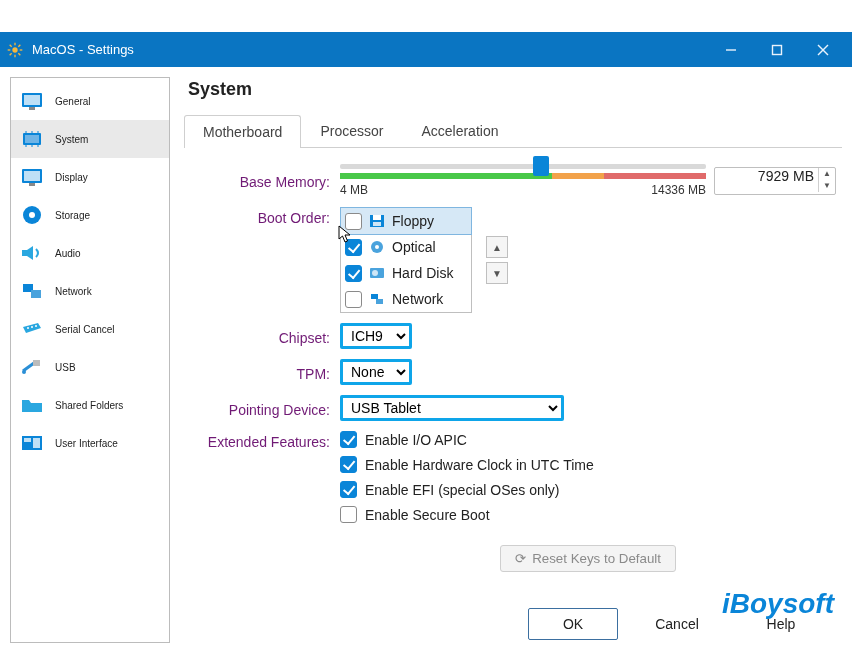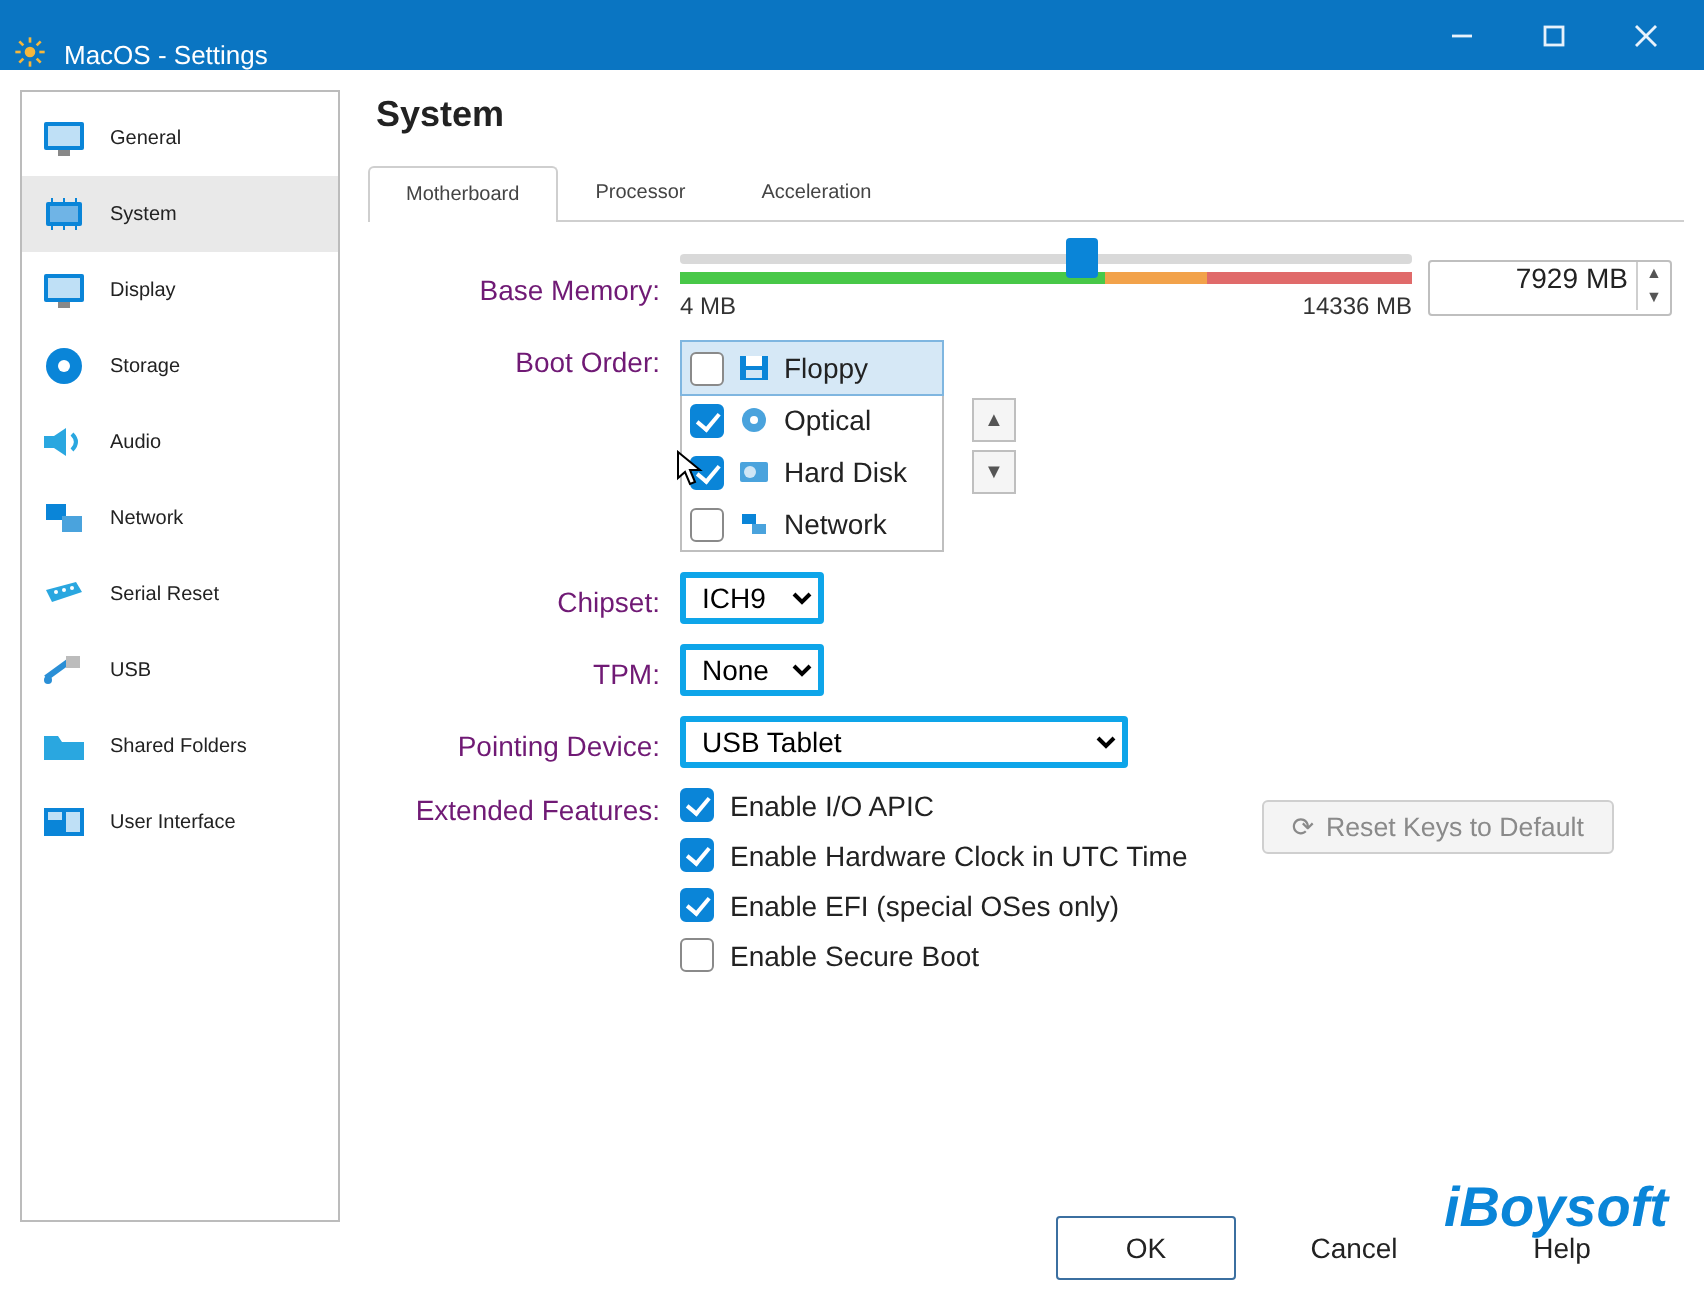--- a/index.html
+++ b/index.html
@@ -1,35 +1,35 @@
 <!DOCTYPE html>
 <html><head>
 <meta charset="utf-8">
 <style>
   html,body{margin:0;padding:0;font-family:"Segoe UI",Tahoma,sans-serif;font-size:14px;color:#222;background:#fff;}
   .window{width:852px;height:646px;background:#fff;position:relative;overflow:hidden;}
   
-  .titlebar{height:35px;background:linear-gradient(#0a75c2,#0a75c2);color:#fff;display:flex;align-items:flex-end;padding:0 6px;}
+  .titlebar{height:35px;background:linear-gradient(#0a75c2,#0a75c2);color:#fff;display:flex;align-items:center;padding:0 6px;margin-top:32px;}
   .titlebar .gear{width:18px;height:18px;margin-right:8px;display:flex;align-items:center;justify-content:center;}
   .titlebar .title{flex:1;font-size:13px;}
   .titlebar .winbtn{width:46px;height:35px;display:flex;align-items:center;justify-content:center;color:#e8f2fb;}
   .titlebar .winbtn svg{stroke:#e8f2fb;}
   
   .body{display:flex;height:calc(100% - 35px - 45px);padding:10px 10px 0 10px;gap:14px;}
   
   .sidebar{width:158px;border:1px solid #bcbcbc;background:#fff;padding:4px 0;}
   .sb-item{display:flex;align-items:center;gap:10px;height:38px;padding:0 8px;cursor:default;}
   .sb-item.selected{background:#e9e9e9;}
   .sb-icon{width:26px;height:22px;display:flex;align-items:center;justify-content:center;}
   .sb-label{font-size:10px;color:#222;}
   
   .main{flex:1;display:flex;flex-direction:column;}
   .page-title{font-weight:700;font-size:18px;margin:2px 0 14px 4px;}
   .tabs{display:flex;border-bottom:1px solid #cfcfcf;}
-  .tab{padding:8px 18px;font-size:10px;color:#444;border:1px solid transparent;border-bottom:none;cursor:default;}
+  .tab{padding:8px 18px;font-size:14px;color:#444;border:1px solid transparent;border-bottom:none;cursor:default;}
   .tab.active{border-color:#cfcfcf;border-radius:3px 3px 0 0;background:#fff;position:relative;top:1px;}
   .form{padding:16px 6px 0 6px;}
   .row{display:flex;align-items:center;margin-bottom:10px;}
   .row.top{align-items:flex-start;}
   .lbl{width:140px;text-align:right;padding-right:10px;color:#701a75;padding-top:3px;}
   .ctrl{flex:1;display:flex;align-items:center;gap:8px;}
   
   .slider-wrap{flex:1;position:relative;}
   .slider-track{height:5px;background:#d9d9d9;border-radius:2px;position:relative;}
   .slider-thumb{width:16px;height:20px;background:#0a85d8;border-radius:2px;position:absolute;top:-8px;transform:translateX(-50%);}
@@ -173,21 +173,21 @@
         </div>
         <div class="sb-item">
           <span class="sb-icon">
             <svg width="24" height="20">
               <path d="M3 8 L18 4 L21 9 L6 14 Z" fill="#2aa7e0"></path>
               <circle cx="8" cy="9" r="1" fill="#fff"></circle>
               <circle cx="12" cy="8" r="1" fill="#fff"></circle>
               <circle cx="16" cy="7" r="1" fill="#fff"></circle>
             </svg>
           </span>
-          <span class="sb-label">Serial Reset</span>
+          <span class="sb-label">Serial Cancel</span>
         </div>
         <div class="sb-item">
           <span class="sb-icon">
             <svg width="24" height="20">
               <path d="M3 14 L14 6" stroke="#2a8fd6" stroke-width="3"></path>
               <rect x="13" y="3" width="7" height="6" fill="#bcbcbc"></rect>
               <circle cx="4" cy="15" r="2" fill="#2a8fd6"></circle>
             </svg>
           </span>
           <span class="sb-label">USB</span>
@@ -316,21 +316,21 @@
 
         <div class="row">
           <div class="lbl">Pointing Device:</div>
           <div class="ctrl">
               <select class="sel-md"><option>USB Tablet</option></select>
             </div>
         </div>
 
         <div class="row top">
           <div class="lbl">Extended Features:</div>
-          <div class="ctrl" style="flex-direction:row;align-items:flex-start;">
+          <div class="ctrl" style="flex-direction:column;align-items:flex-start;">
             <div id="features">
                 <div class="feat">
                   <span class="chk on"></span>
                   <span>Enable I/O APIC</span>
                 </div>
                 <div class="feat">
                   <span class="chk on"></span>
                   <span>Enable Hardware Clock in UTC Time</span>
                 </div>
                 <div class="feat">

